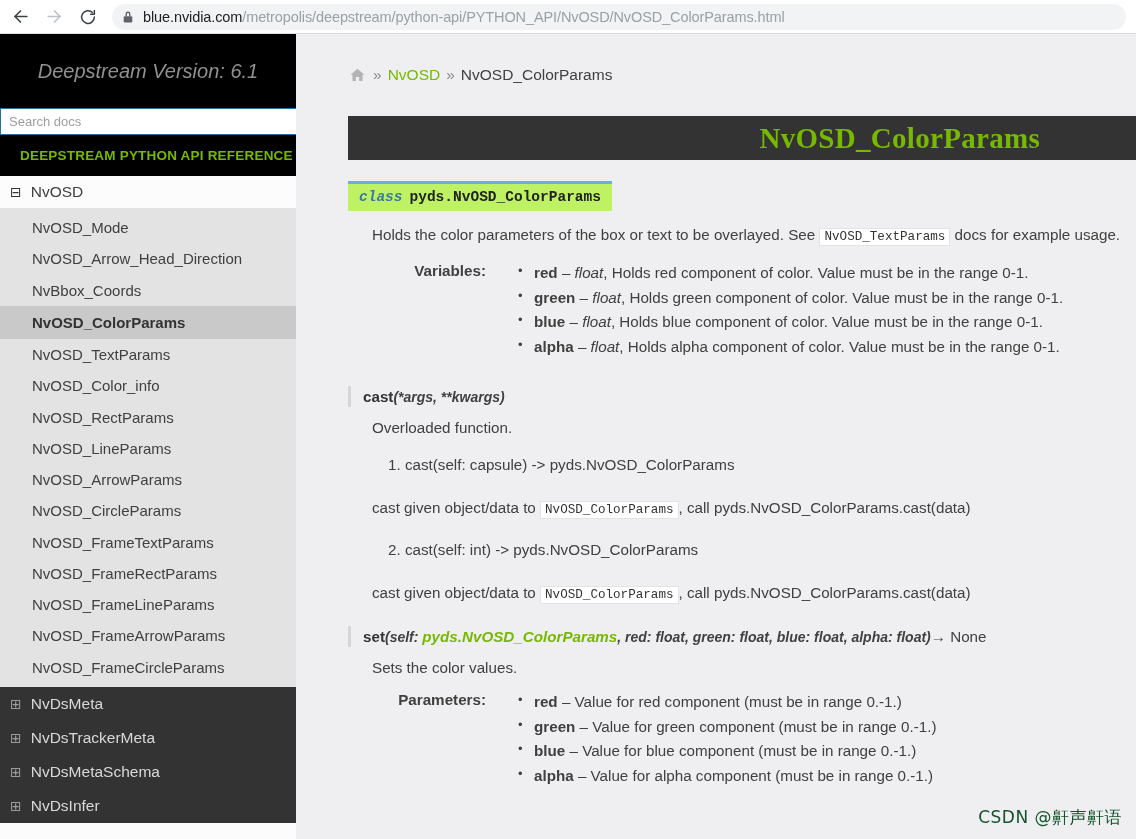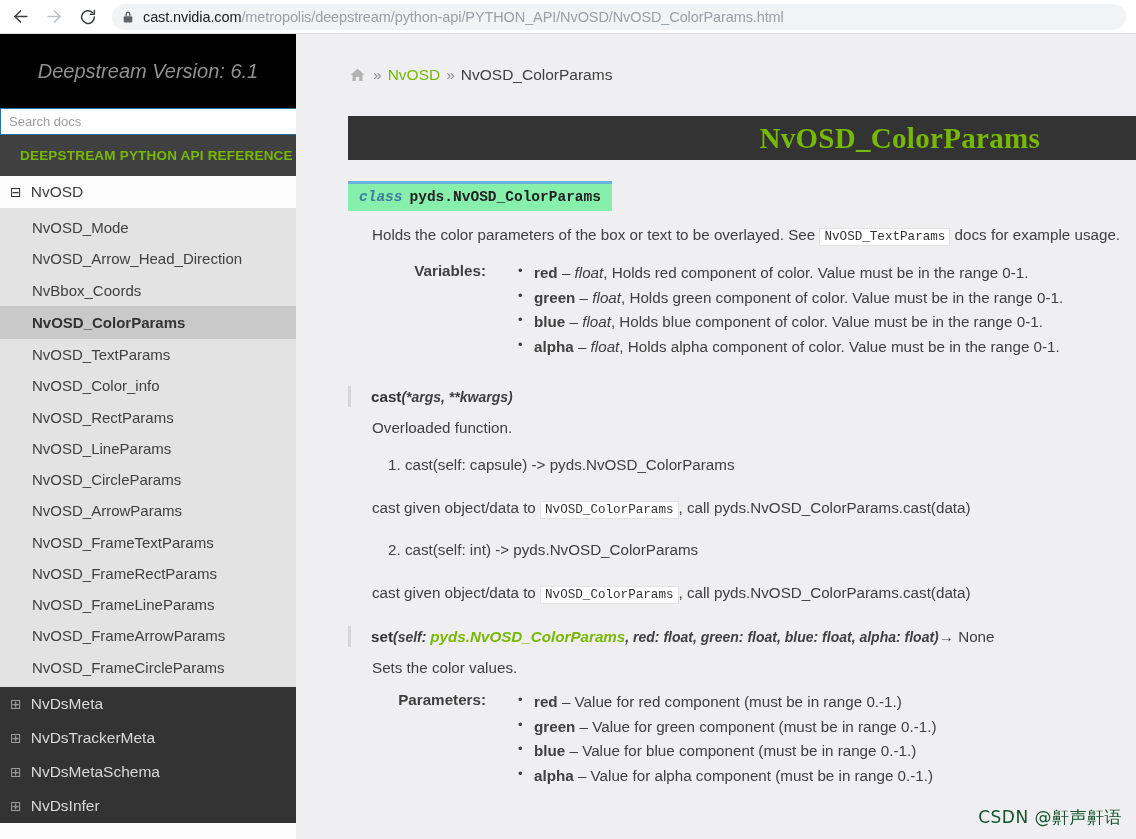--- a/index.html
+++ b/index.html
@@ -77,21 +77,21 @@
     background: #ffffff;
     font-size: 13px;
     color: #9e9e9e;
     padding: 0 8px;
     font-family: "Liberation Sans", sans-serif;
     outline: none;
     display: block;
   }
   #search-input::placeholder { color: #9d9d9d; opacity: 1; }
   #nav-caption {
-    background: #404040;
+    background: #000000;
     color: #76b900;
     font-weight: bold;
     font-size: 13.5px;
     letter-spacing: 0.2px;
     padding: 13px 0 13px 20px;
     text-transform: uppercase;
   }
   .nav-top-item {
     background: #fcfcfc;
     color: #404040;
@@ -170,21 +170,21 @@
   #doc-title {
     color: #76b900;
     font-family: "Liberation Serif", serif;
     font-weight: bold;
     font-size: 29px;
     letter-spacing: 0.3px;
   }
 
   .sig-block {
     margin: 21px 0 0 52px;
-    background: #86efac;
+    background: #bef264;
     border-top: 3px solid #6ab0de;
     display: inline-block;
     padding: 5px 11px 6px 11px;
     font-family: "Liberation Mono", monospace;
     font-size: 14.5px;
     color: #222222;
     font-weight: bold;
   }
   .sig-block .kw {
     color: #3c7ba0;
@@ -243,21 +243,21 @@
     left: -4px; top: -1px;
     color: #404040;
     font-size: 13px;
   }
   .field-list b { font-weight: bold; }
   .field-list i { font-style: italic; }
 
   .method-sig {
     margin: 27px 0 0 52px;
     border-left: 3px solid #d6d6d6;
-    padding: 2px 0 2px 20px;
+    padding: 2px 0 2px 12px;
     font-size: 15.2px;
     color: #404040;
     display: inline-block;
   }
   .method-sig .mname { font-weight: bold; color: #333; }
   .method-sig .param { font-style: italic; font-weight: bold; font-size: 14px; }
   .method-sig .ptype { font-style: italic; font-weight: bold; color: #76b900; }
   .method-sig .pnorm { font-style: italic; font-weight: bold; font-size: 14px; color: #404040; }
 
   .indent-text {
@@ -312,21 +312,21 @@
       </svg>
     </span>
   </div>
   <div id="omnibox">
     <span id="lock-icon">
       <svg width="12" height="14" viewBox="0 0 14 16" fill="#5f6368">
         <rect x="2" y="7" width="10" height="7.5" rx="1.3"></rect>
         <path d="M4.1 7V4.6a2.9 2.9 0 0 1 5.8 0V7h-1.6V4.6a1.3 1.3 0 0 0-2.6 0V7z"></path>
       </svg>
     </span>
-    <span id="url-text"><span class="host">cast.nvidia.com</span><span>/metropolis/deepstream/python-api/PYTHON_API/NvOSD/NvOSD_ColorParams.html</span></span>
+    <span id="url-text"><span class="host">blue.nvidia.com</span><span>/metropolis/deepstream/python-api/PYTHON_API/NvOSD/NvOSD_ColorParams.html</span></span>
   </div>
 </div>
 
 <div id="sidebar">
 
   <div id="sidebar-top">
     <span id="version-label">Deepstream Version: 6.1</span>
   </div>
 
   <div id="search-wrap">
@@ -342,22 +342,22 @@
 
   <div class="nav-sub-list">
     <div class="nav-sub-item">NvOSD_Mode</div>
     <div class="nav-sub-item">NvOSD_Arrow_Head_Direction</div>
     <div class="nav-sub-item">NvBbox_Coords</div>
     <div class="nav-sub-item current">NvOSD_ColorParams</div>
     <div class="nav-sub-item">NvOSD_TextParams</div>
     <div class="nav-sub-item">NvOSD_Color_info</div>
     <div class="nav-sub-item">NvOSD_RectParams</div>
     <div class="nav-sub-item">NvOSD_LineParams</div>
+    <div class="nav-sub-item">NvOSD_ArrowParams</div>
     <div class="nav-sub-item">NvOSD_CircleParams</div>
-    <div class="nav-sub-item">NvOSD_ArrowParams</div>
     <div class="nav-sub-item">NvOSD_FrameTextParams</div>
     <div class="nav-sub-item">NvOSD_FrameRectParams</div>
     <div class="nav-sub-item">NvOSD_FrameLineParams</div>
     <div class="nav-sub-item">NvOSD_FrameArrowParams</div>
     <div class="nav-sub-item">NvOSD_FrameCircleParams</div>
   </div>
 
   <div class="nav-dark-item">
     <span class="toggle">⊞</span>
     <span>NvDsMeta</span>

